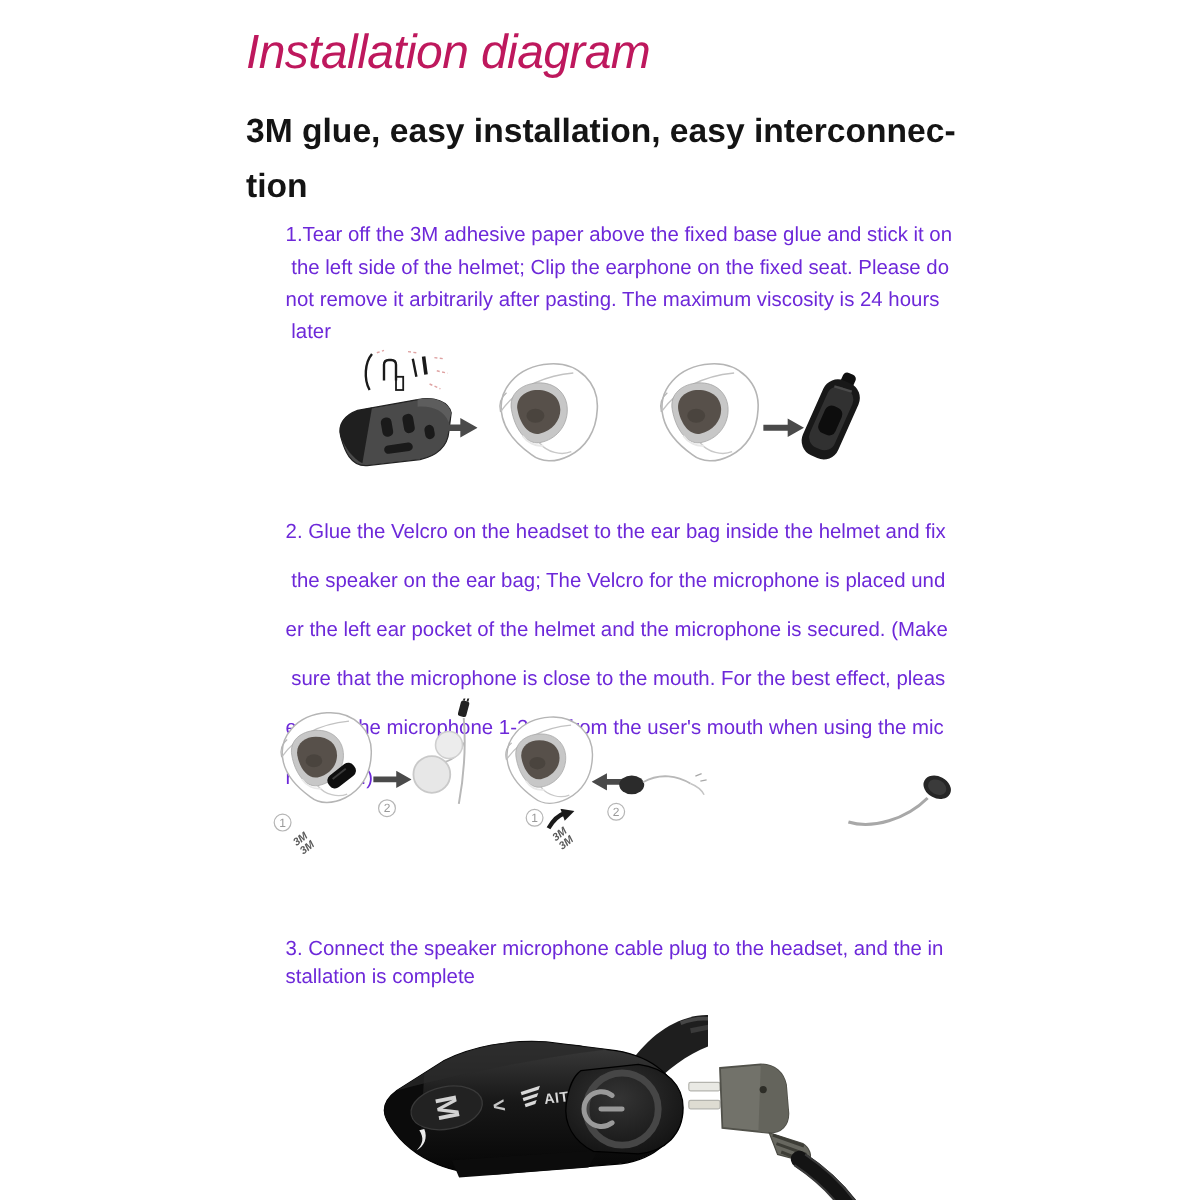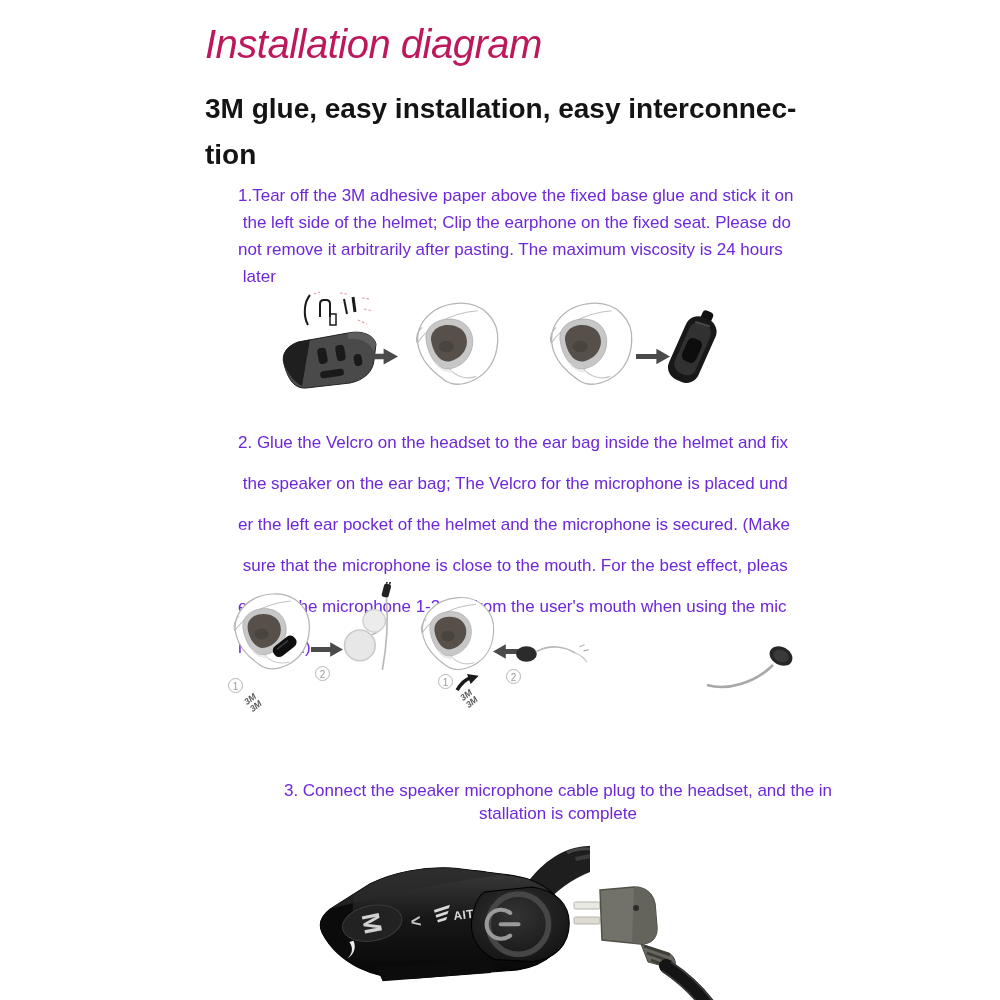--- a/index.html
+++ b/index.html
@@ -14,21 +14,21 @@
     position:absolute; left:205px; top:86px; width:640px;
     font-size:28px; font-weight:700; color:#141414;
     line-height:46px; white-space:pre-wrap;
   }
   .step {
     position:absolute; left:206px; width:640px;
     font-size:17px; color:#6d28d9; white-space:pre-wrap;margin-left:32px;
   }
   .step1 { top:182px; line-height:27px; }
   .step2 { top:422px; line-height:41px; }
-  .step3 { top:779px; line-height:23px;text-align:center; }
+  .step3 { top:779px; line-height:23px; }
 
   .fig { position:absolute; }
   .fig1 { left:270px; top:288px; width:470px; height:118px; }
   .fig2 { left:195px; top:578px; width:615px; height:145px; }
   .fig3 { left:300px; top:828px; width:430px; height:172px; }
   .fig svg { position:absolute; }
 
   .badge {
     position:absolute; width:15px; height:15px; border:1px solid #b5b5b5;
     border-radius:50%; color:#9a9a9a; font-size:10px; line-height:15px;

